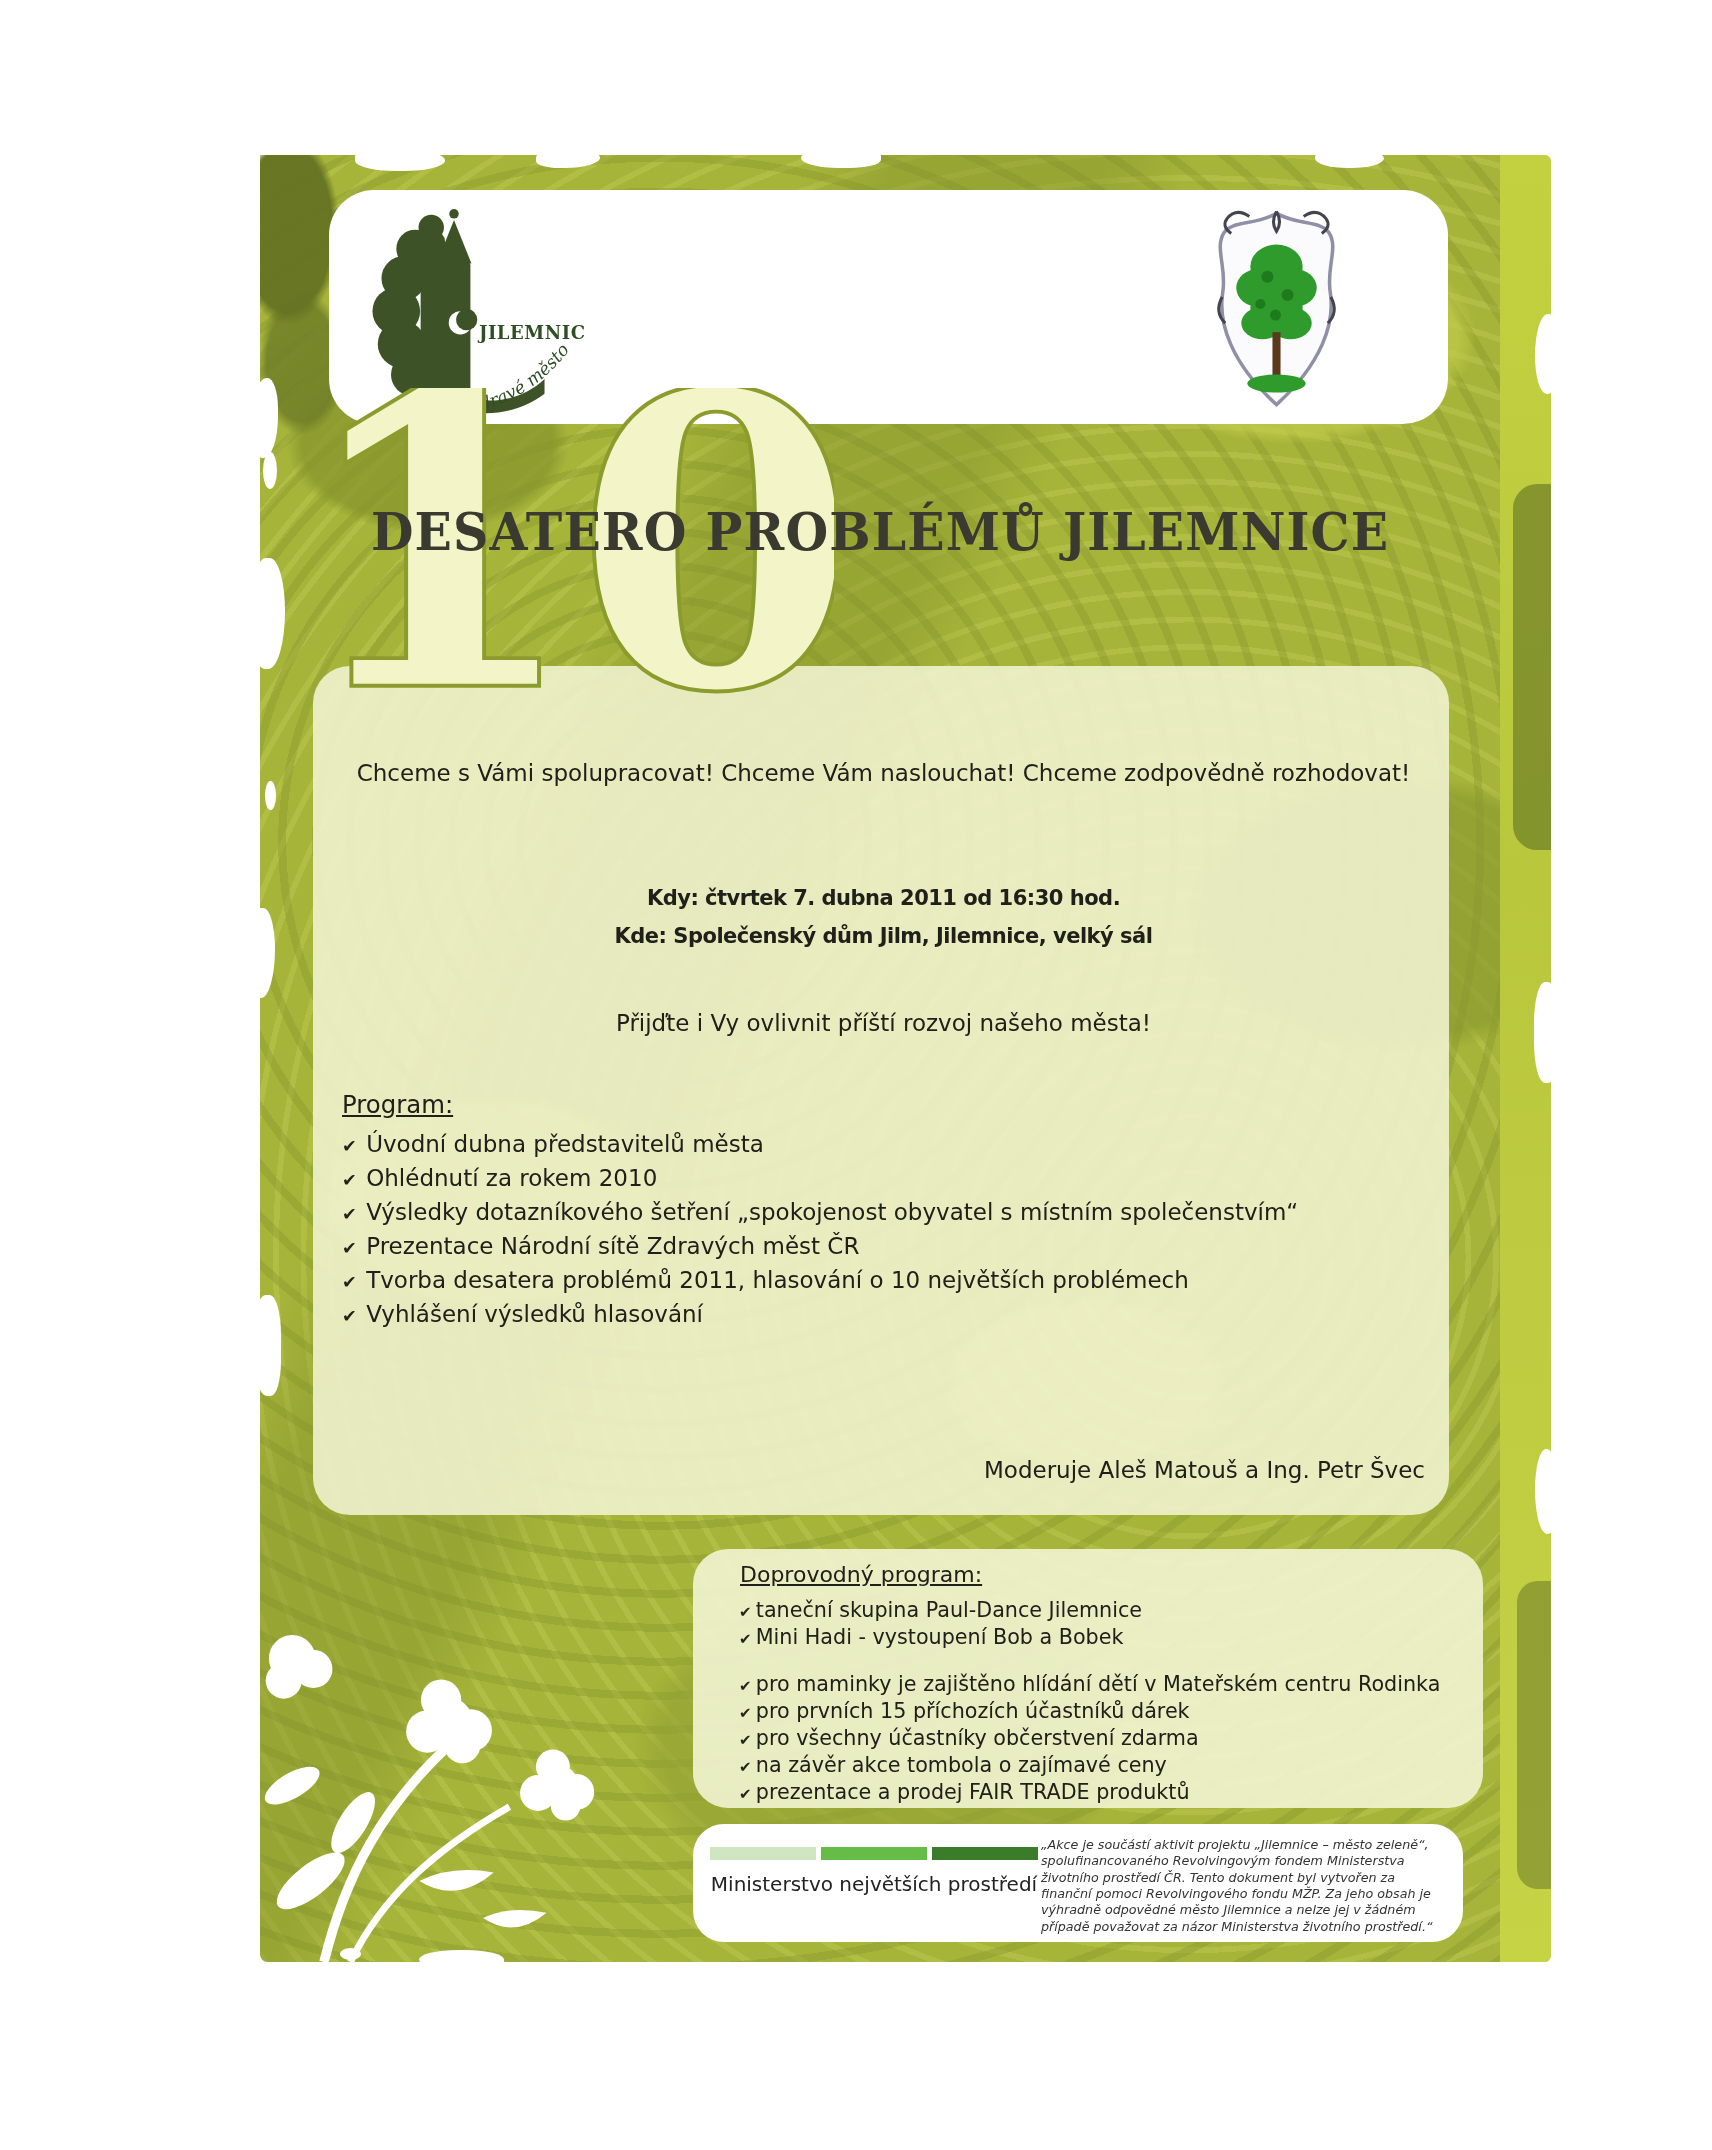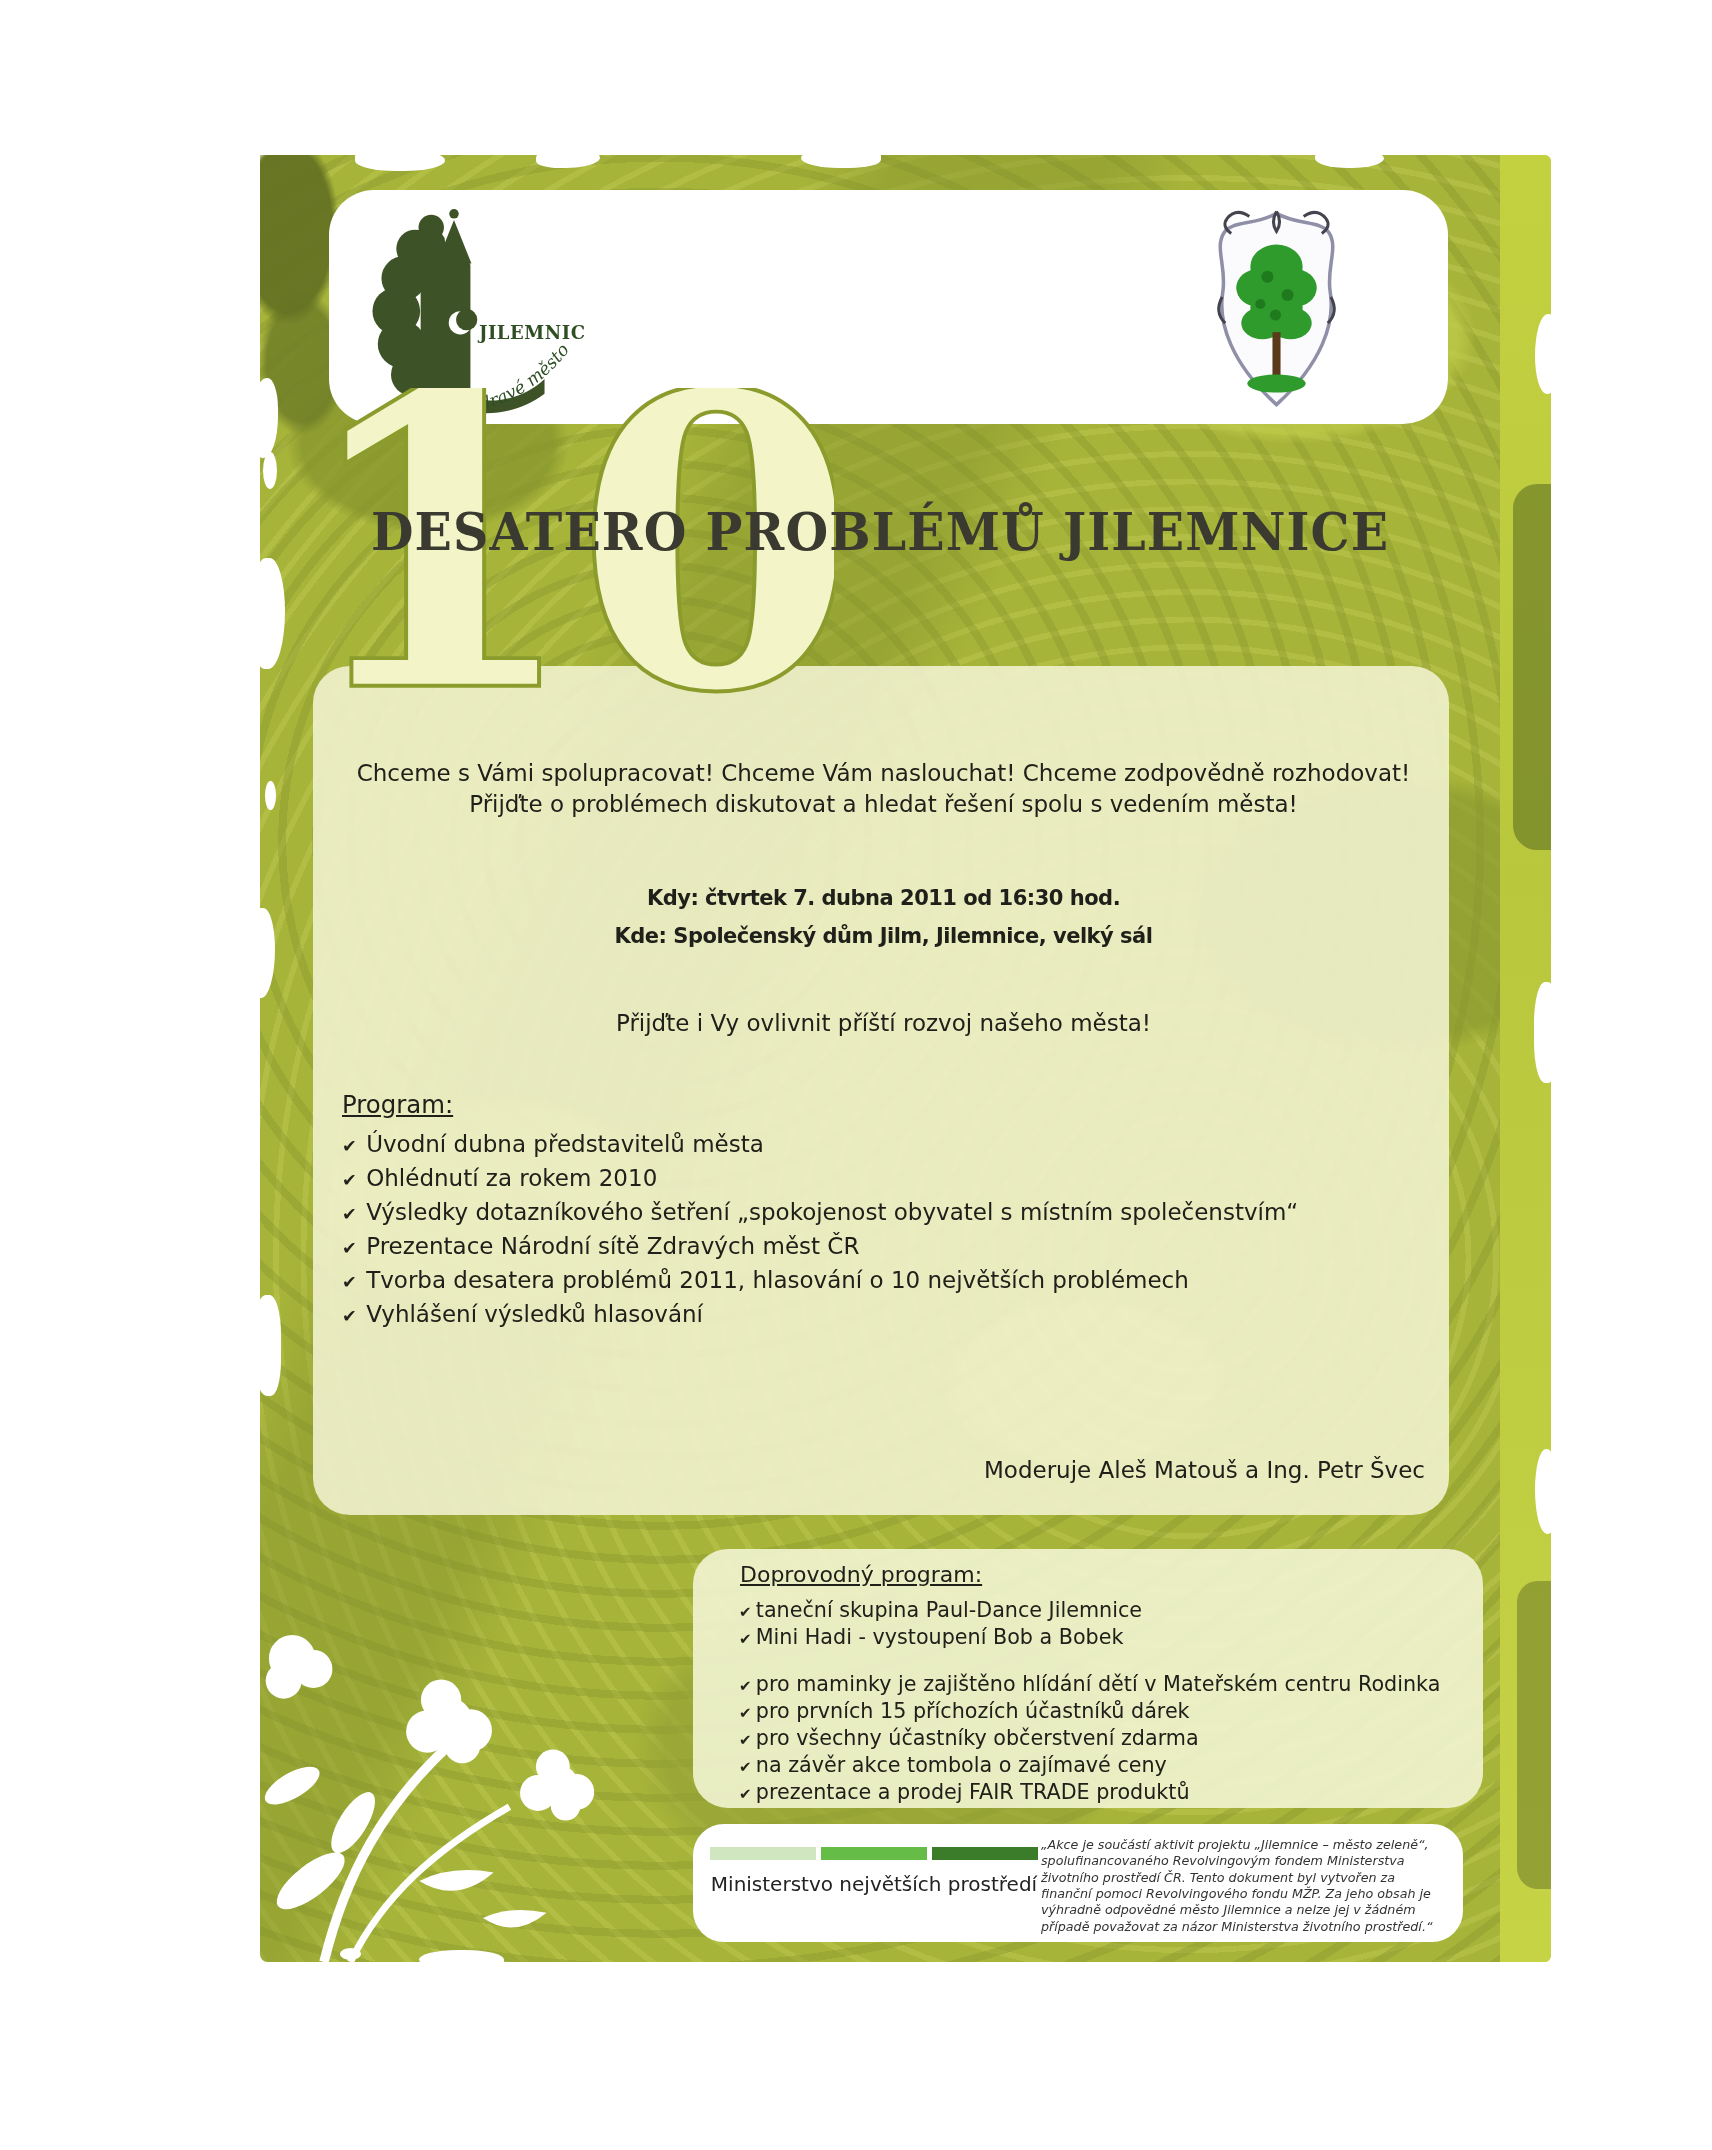--- a/index.html
+++ b/index.html
@@ -214,21 +214,20 @@
 
 <svg class="big-ten" viewBox="0 0 1020 600">
   <text x="10" y="558" font-size="755">10</text>
 </svg>
 
 <h1 class="title">DESATERO PROBLÉMŮ JILEMNICE</h1>
 
 <div class="content-box">
   <p class="row intro">
     <span>Chceme s Vámi spolupracovat! Chceme Vám naslouchat! Chceme zodpovědně rozhodovat!</span><br>
-    <span>Přijďte o problémech diskutovat a hledat řešení spolu s vedením města!</span>
   </p>
   <p class="row schedule">
     <span>Kdy: čtvrtek 7. dubna 2011 od 16:30 hod.</span><br>
     <span>Kde: Společenský dům Jilm, Jilemnice, velký sál</span>
   </p>
   <p class="row cta">Přijďte i Vy ovlivnit příští rozvoj našeho města!</p>
 
   <div class="row program">
     <h2 class="list-heading">Program:</h2>
     <ul class="checklist main-list">

